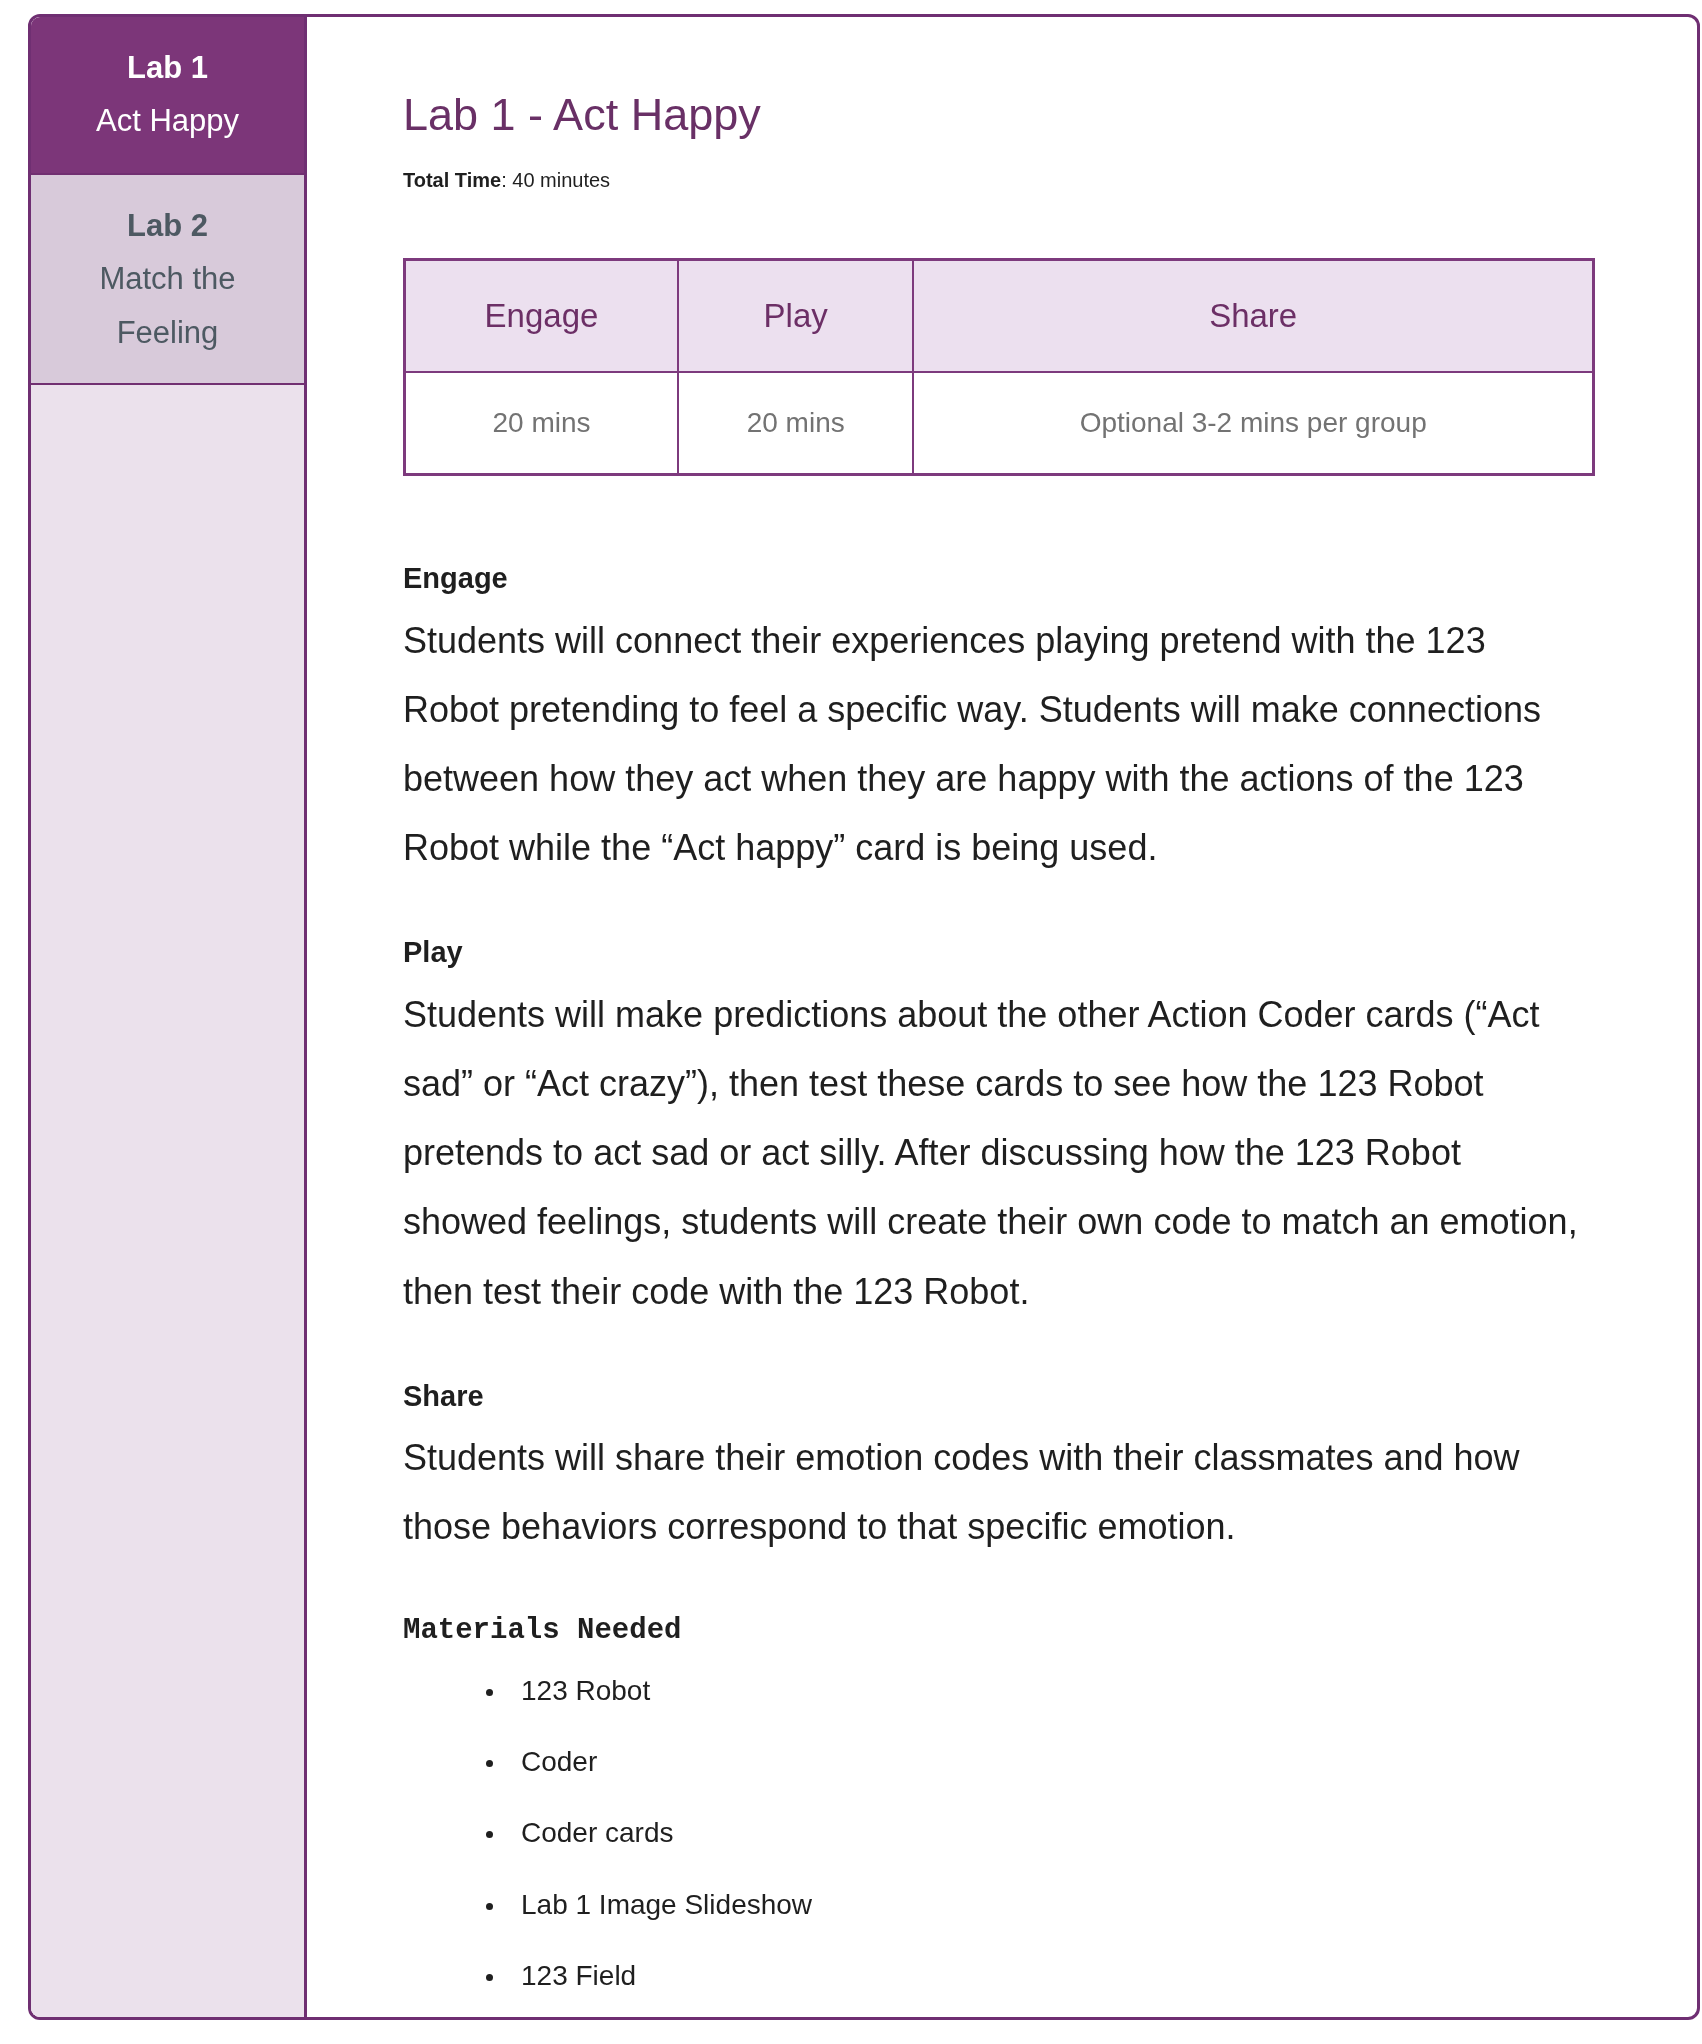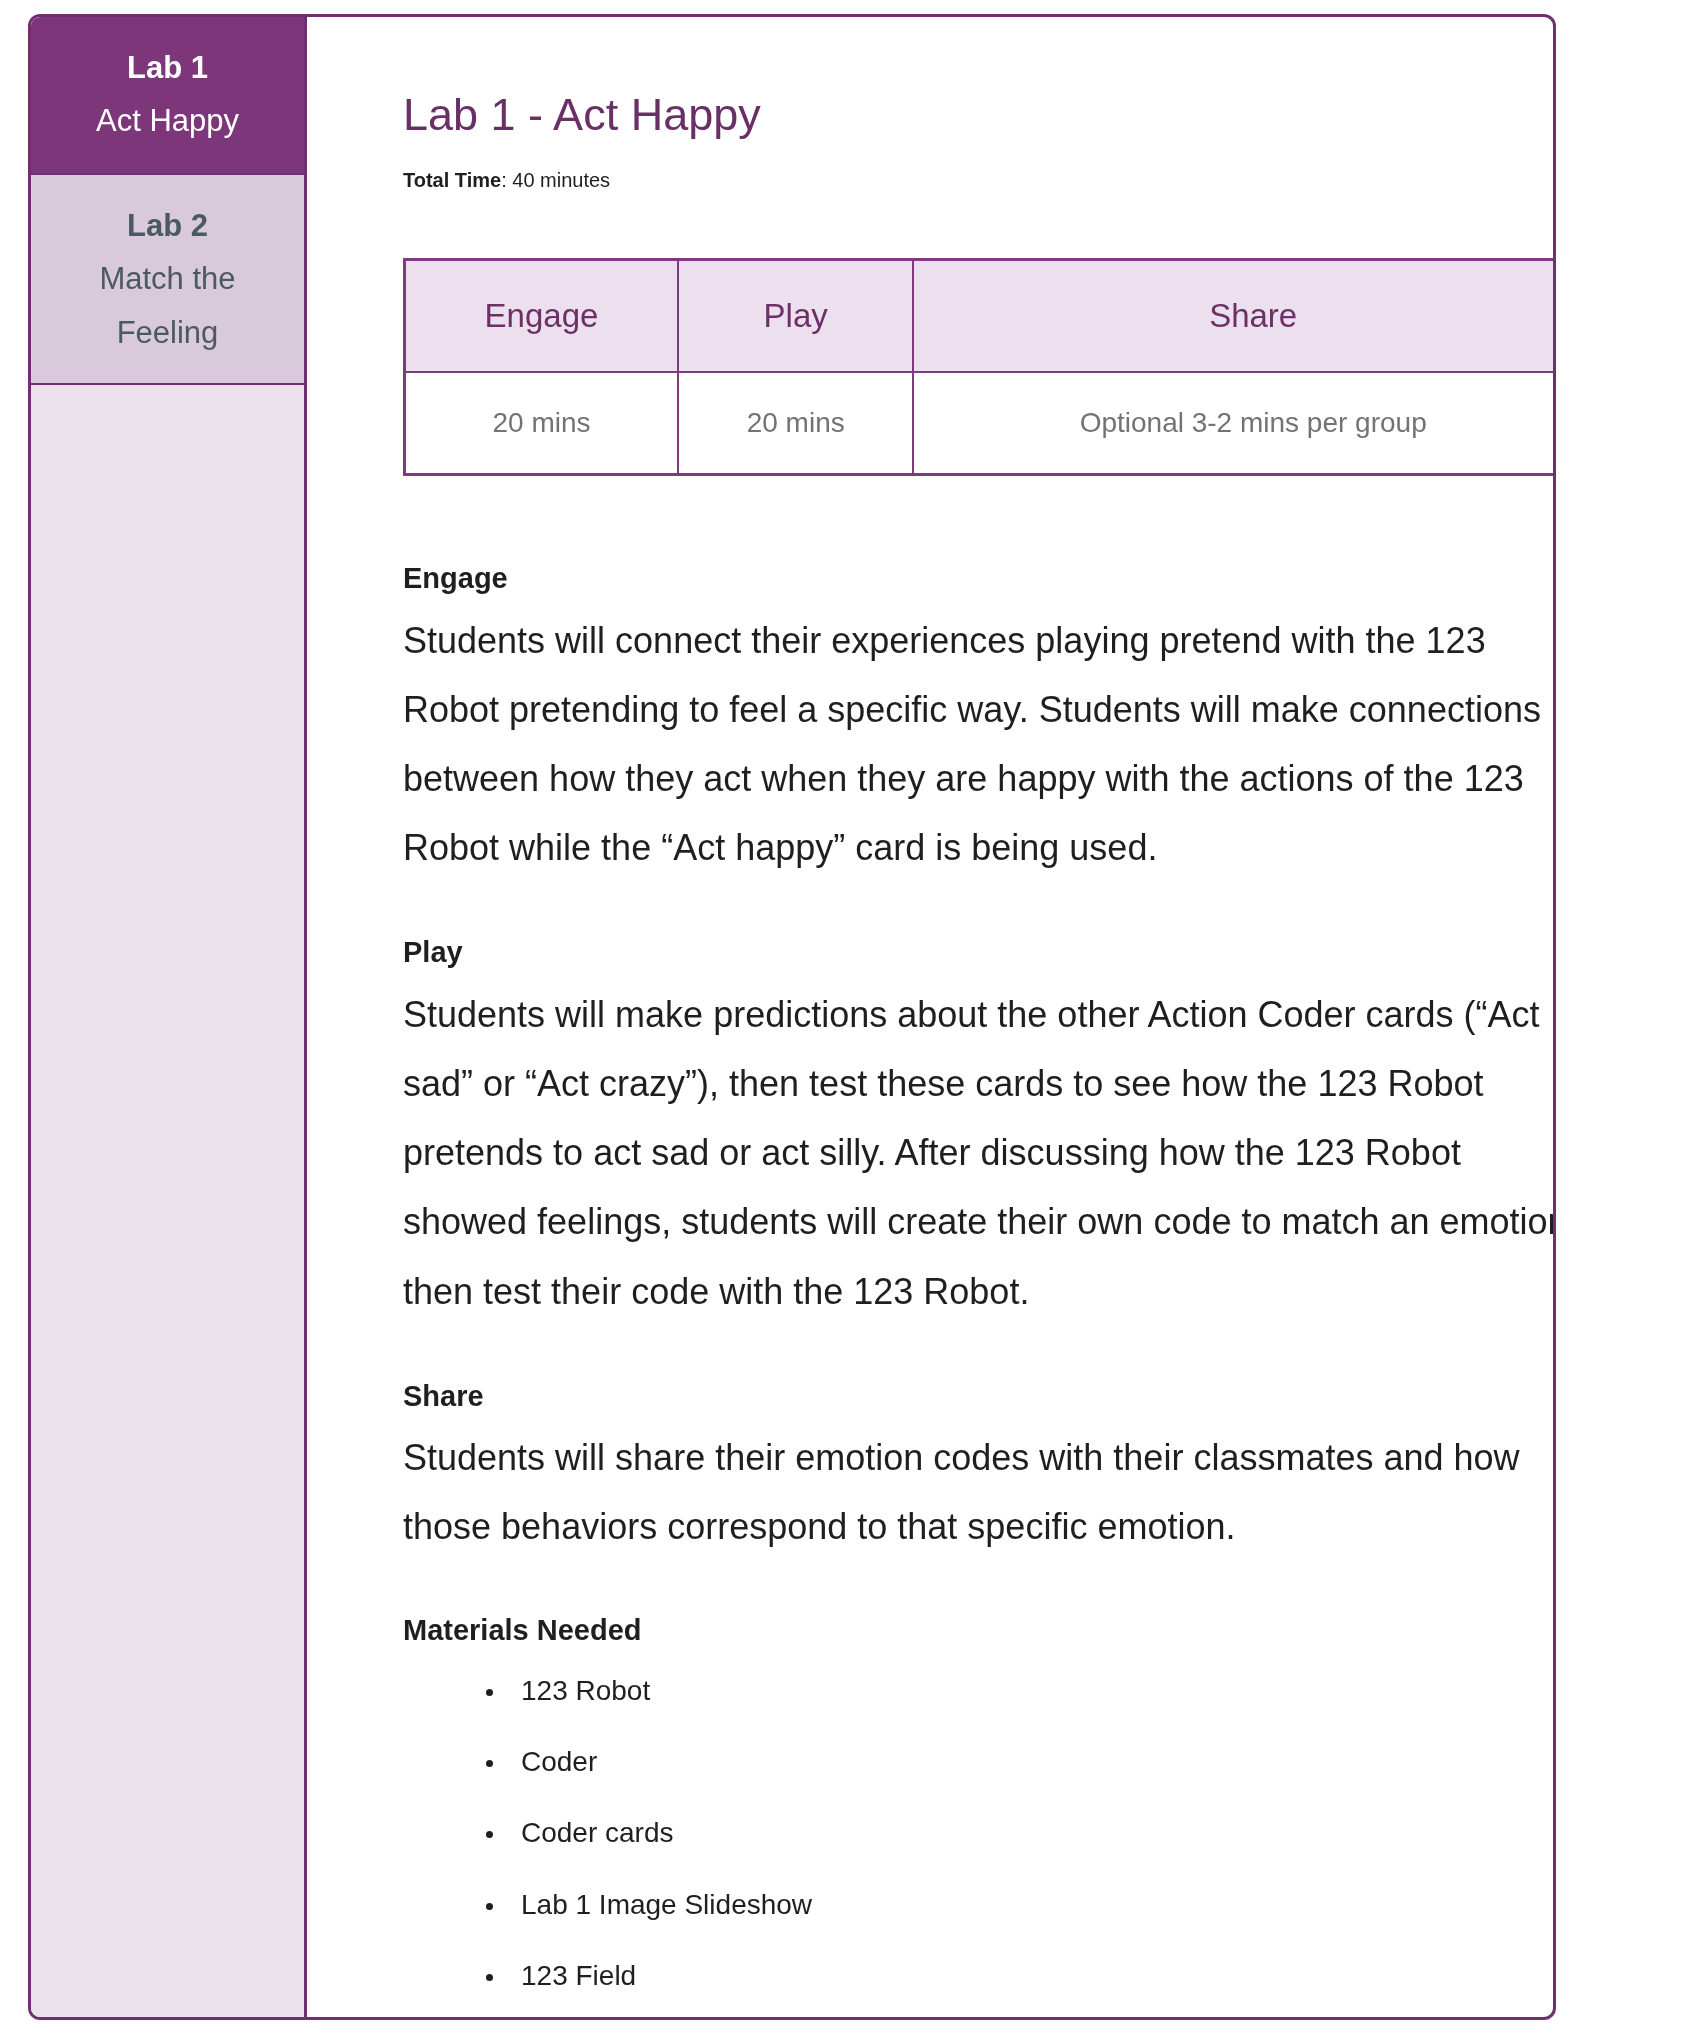--- a/index.html
+++ b/index.html
@@ -13,21 +13,21 @@
   .page {
     width: 1702px;
     height: 2044px;
     position: relative;
     background: #ffffff;
   }
   .card {
     position: absolute;
     left: 28px;
     top: 14px;
-    width: 1528px;
+    width: 1672px;
     height: 2006px;
     border: 3px solid #6f2f72;
     border-radius: 12px;
     background: #ffffff;
     display: flex;
     overflow: hidden;
   }
   
   .sidebar {
     width: 276px;
@@ -119,20 +119,21 @@
     margin: 0;
     font-size: 36px;
     line-height: 1.92;
   }
   
   .materials { margin-top: 52px; }
   .materials h3 {
     font-size: 29px;
     font-weight: 700;
     margin: 0 0 26px 0;
+    font-family: Liberation Mono, monospace;
   }
   .materials ul {
     margin: 0;
     padding-left: 104px;
     list-style: disc;
   }
   .materials li {
     font-size: 28px;
     line-height: 1.3;
     margin-bottom: 35px;

